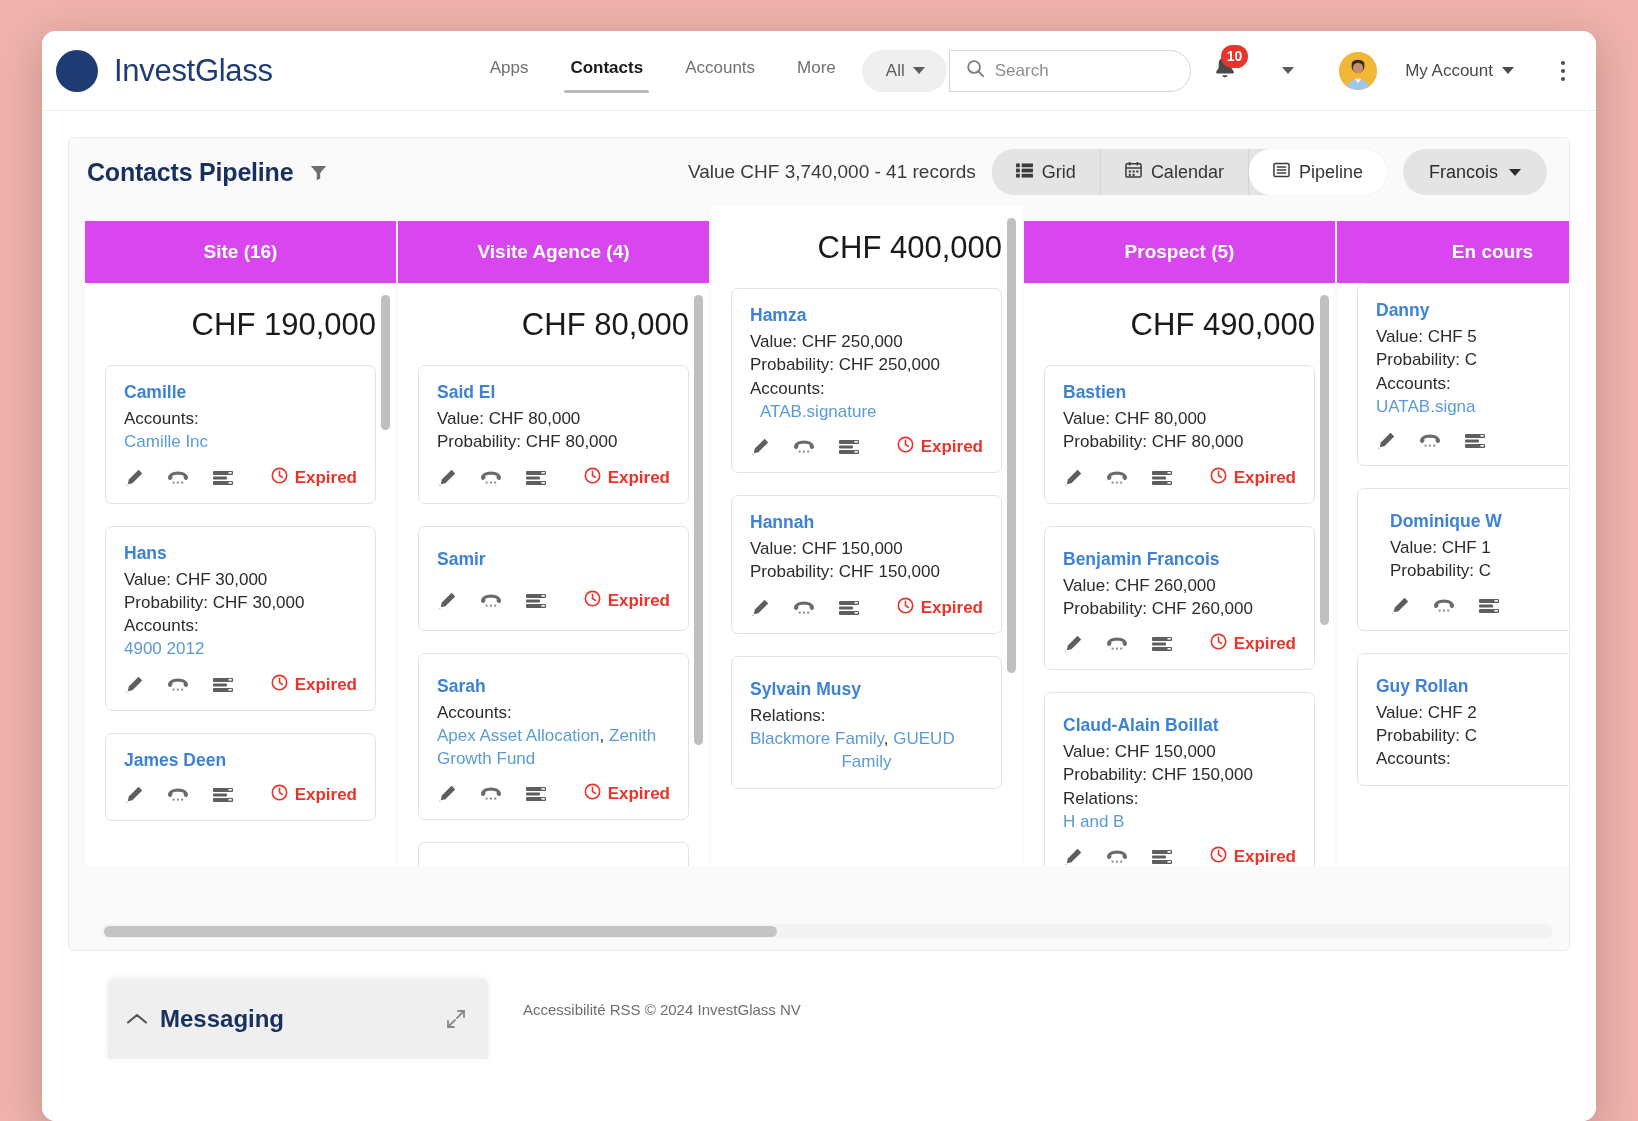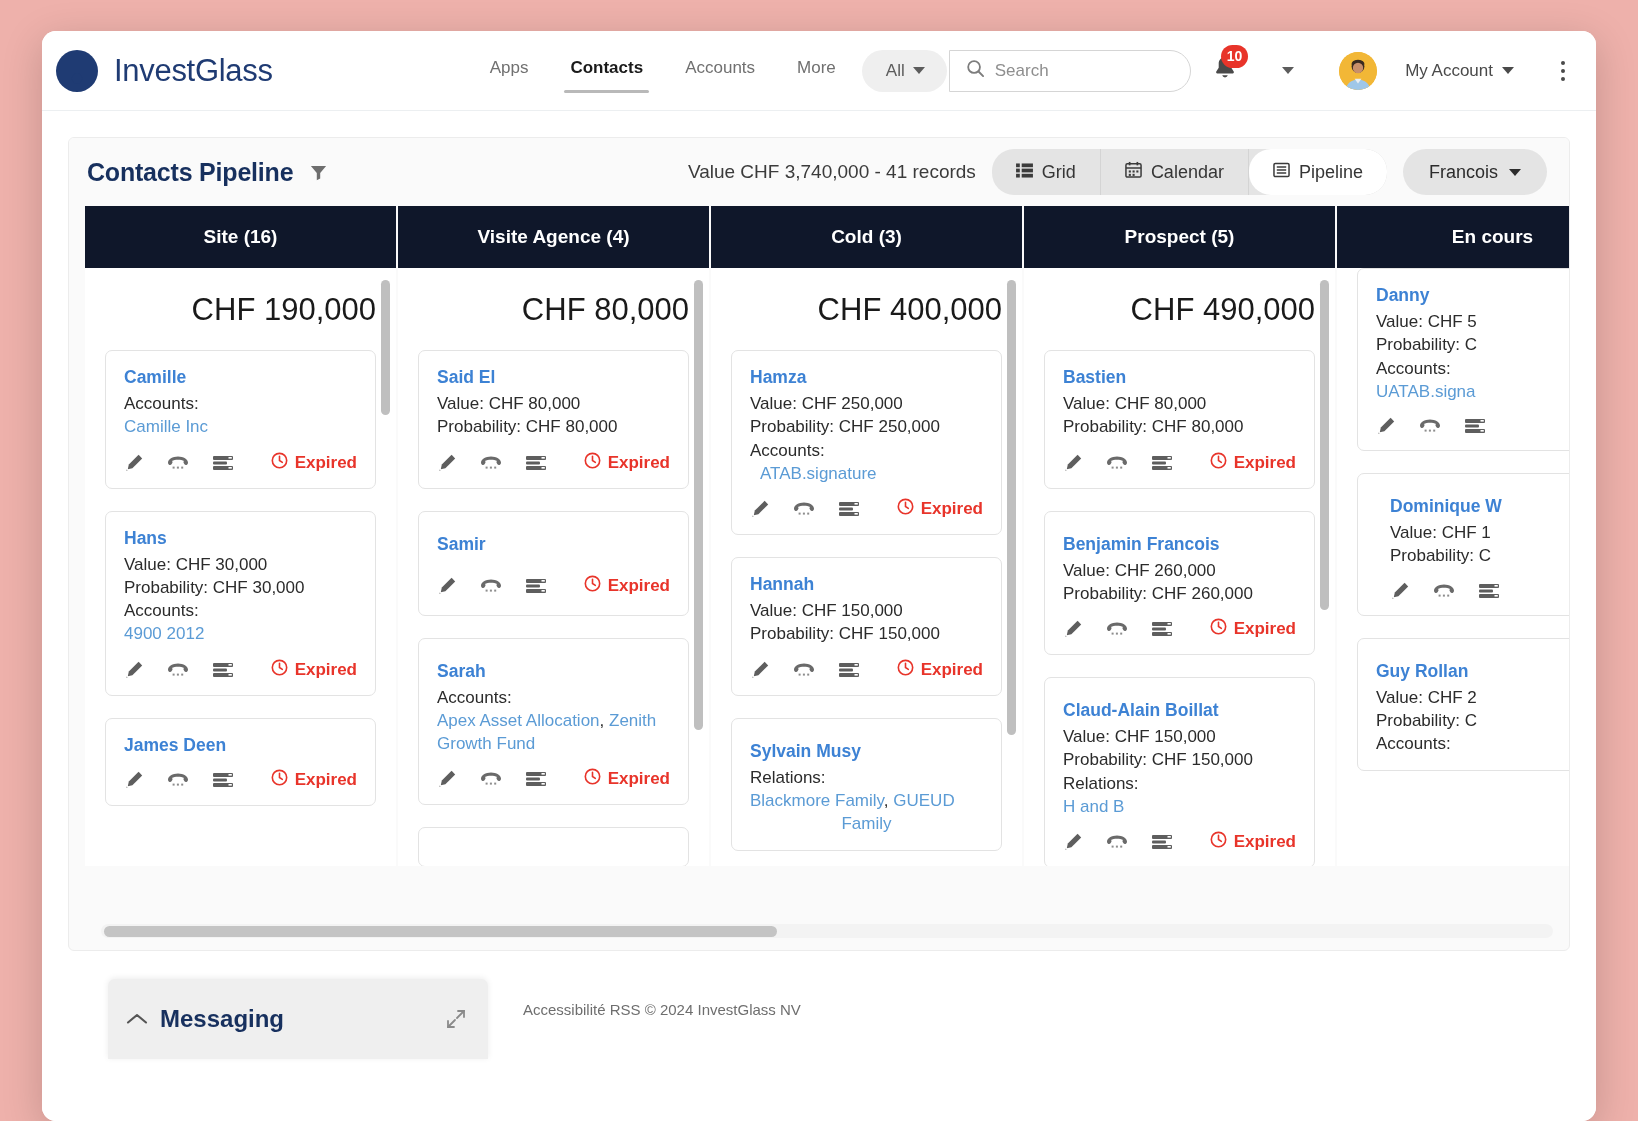--- a/index.html
+++ b/index.html
@@ -222,27 +222,28 @@
   }
   .col {
     width: 313px;
     flex: none;
     display: flex;
     flex-direction: column;
     position: relative;
   }
   .col-head {
     height: 62px;
-    background: #0f172a;
+    background: #d946ef;
     color: #fff;
     font-size: 19px;
     font-weight: 700;
     display: flex; align-items: center; justify-content: center;
     border-right: 2px solid #fafafa;
     cursor: pointer;
+    margin-top: 15px;
   }
   .col-body {
     flex: 1;
     background: #ffffff;
     border-right: 2px solid #fafafa;
     position: relative;
     overflow: hidden;
     padding: 0 20px;
   }
   .col-total {
@@ -742,21 +743,20 @@
                     <span>Expired</span>
                   </span>
                 </div>
               </div>
 
               <div class="card" style="height:40px;"></div>
             </div>
           </div>
 
           <div class="col">
-            <div class="col-head">Cold (3)</div>
             <div class="col-body">
               <div class="vscroll" style="height:455px;"></div>
               <div class="col-total">CHF 400,000</div>
 
               <div class="card">
                 <div class="card-title">Hamza</div>
                 <div class="card-line">Value: CHF 250,000</div>
                 <div class="card-line">Probability: CHF 250,000</div>
                 <div class="card-line">Accounts:</div>
                 <div class="card-links indent"><a>ATAB.signature</a></div>

